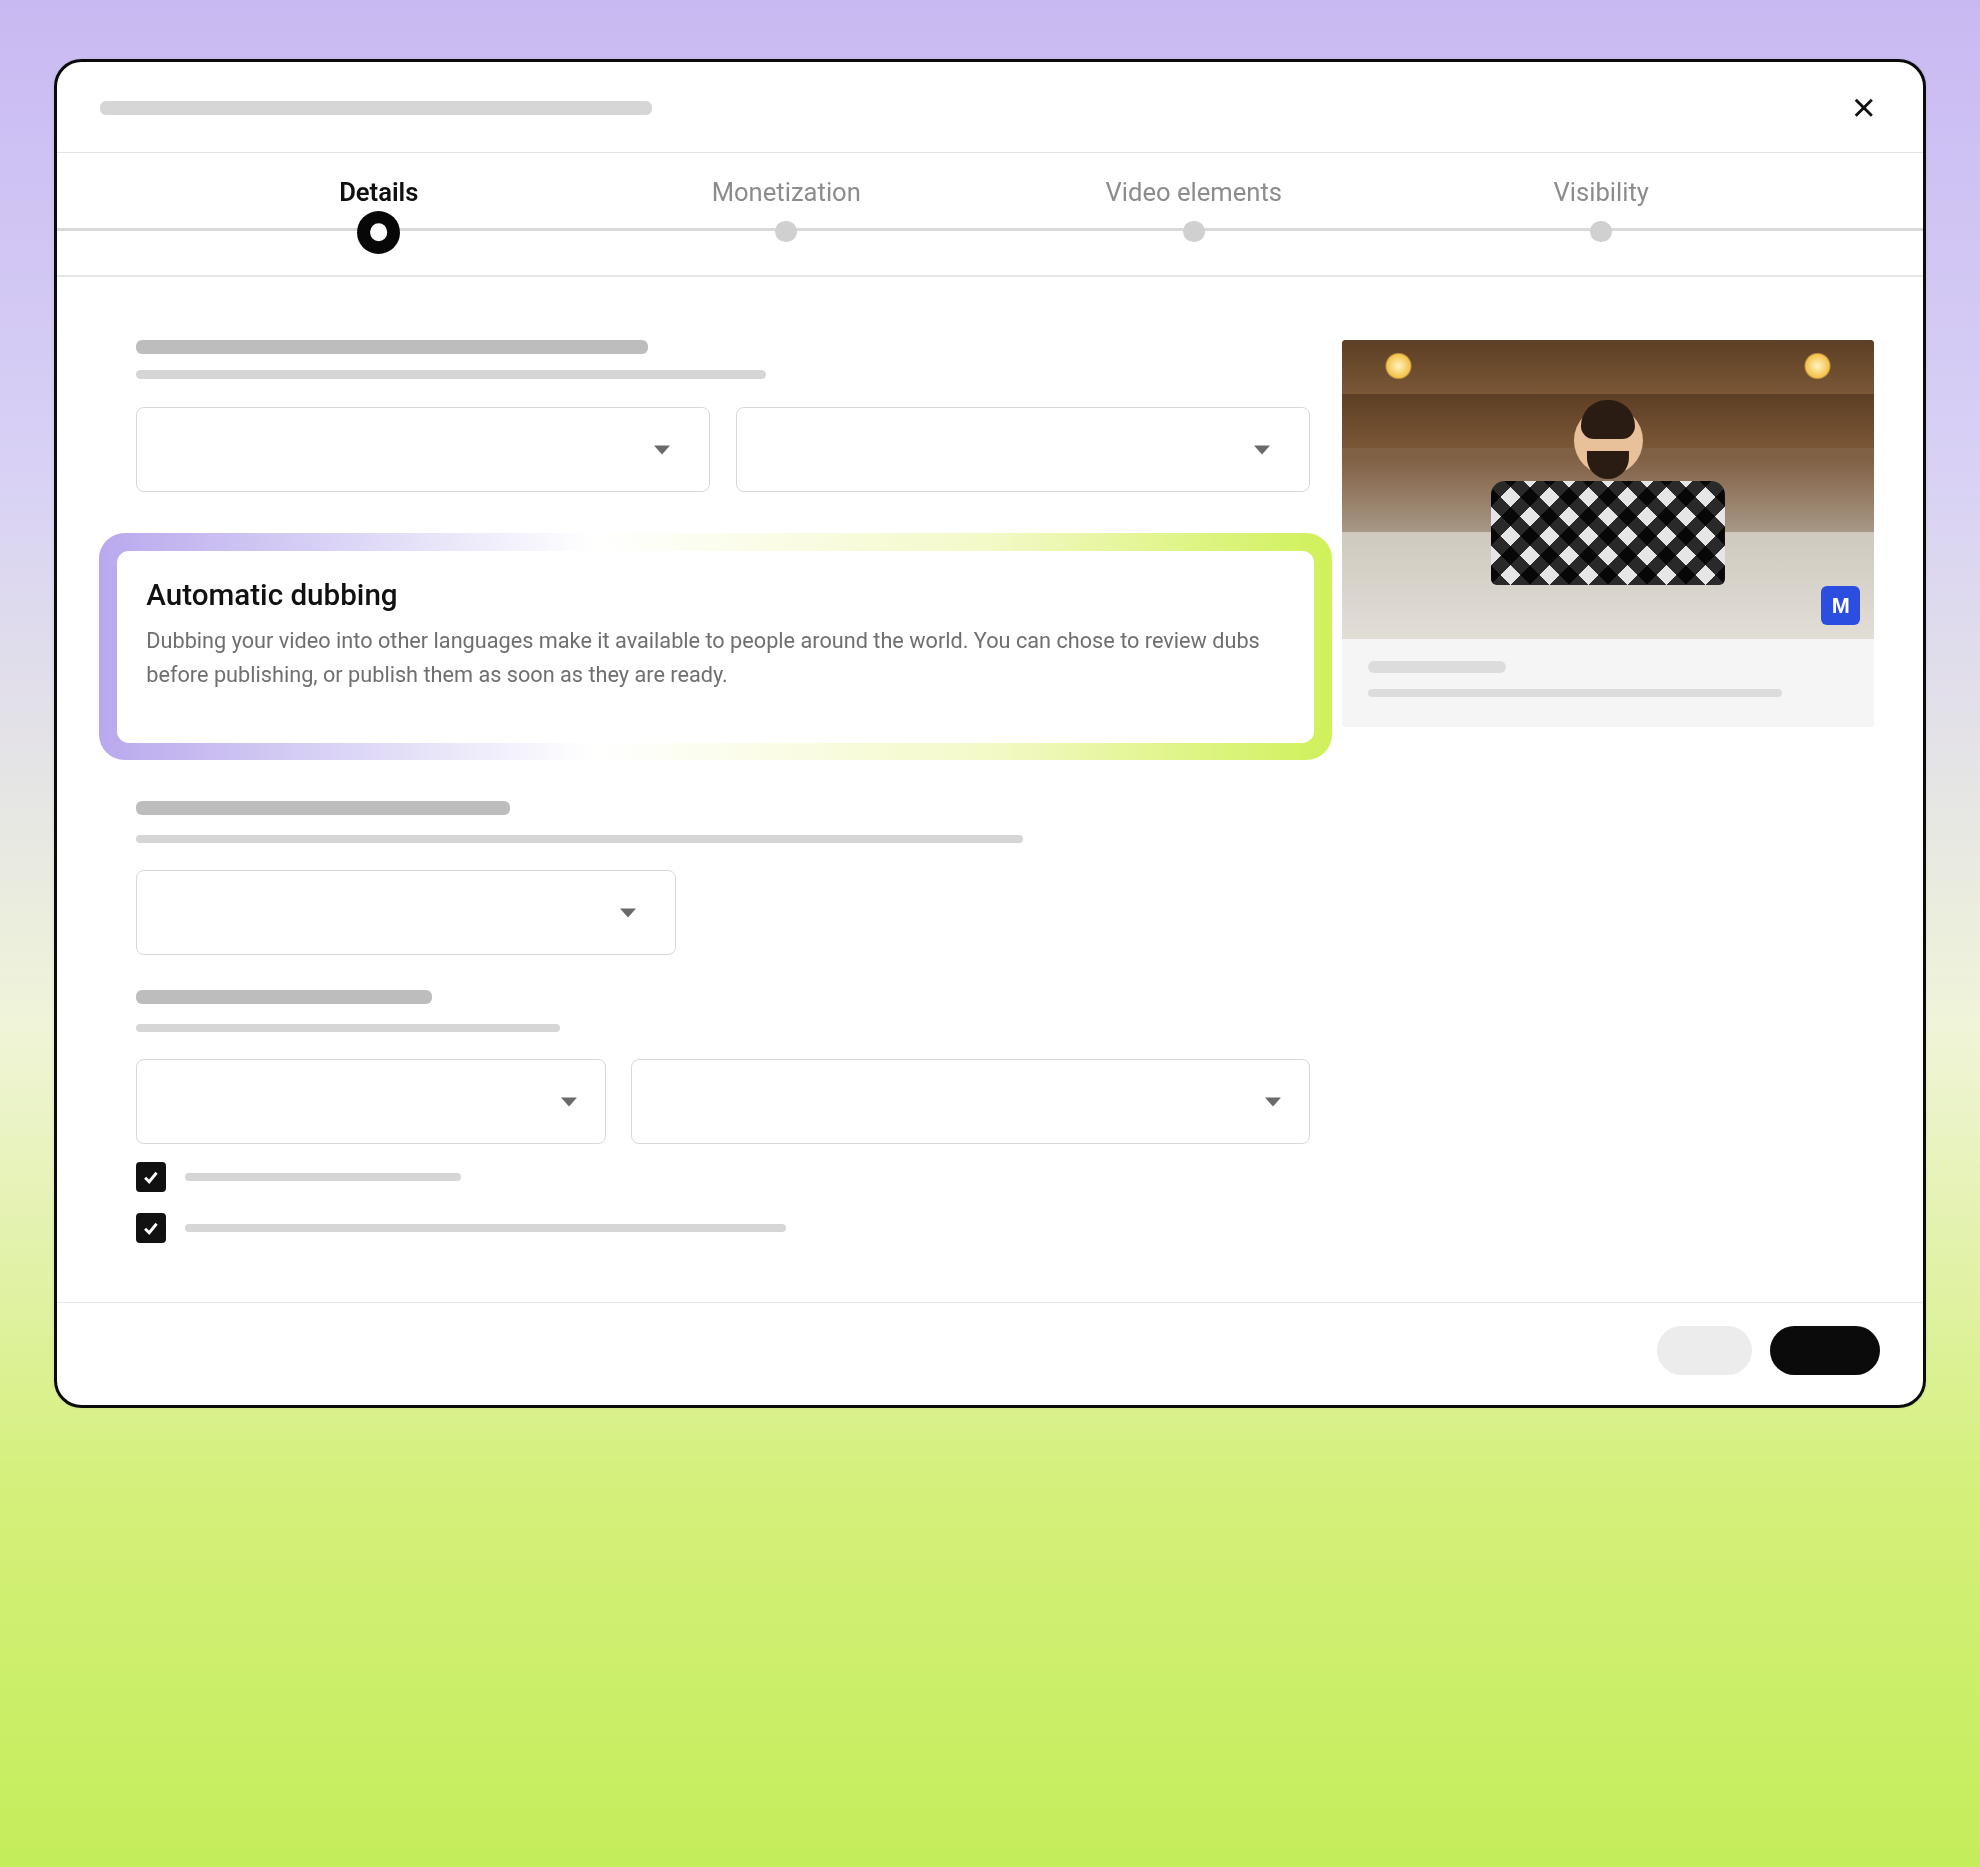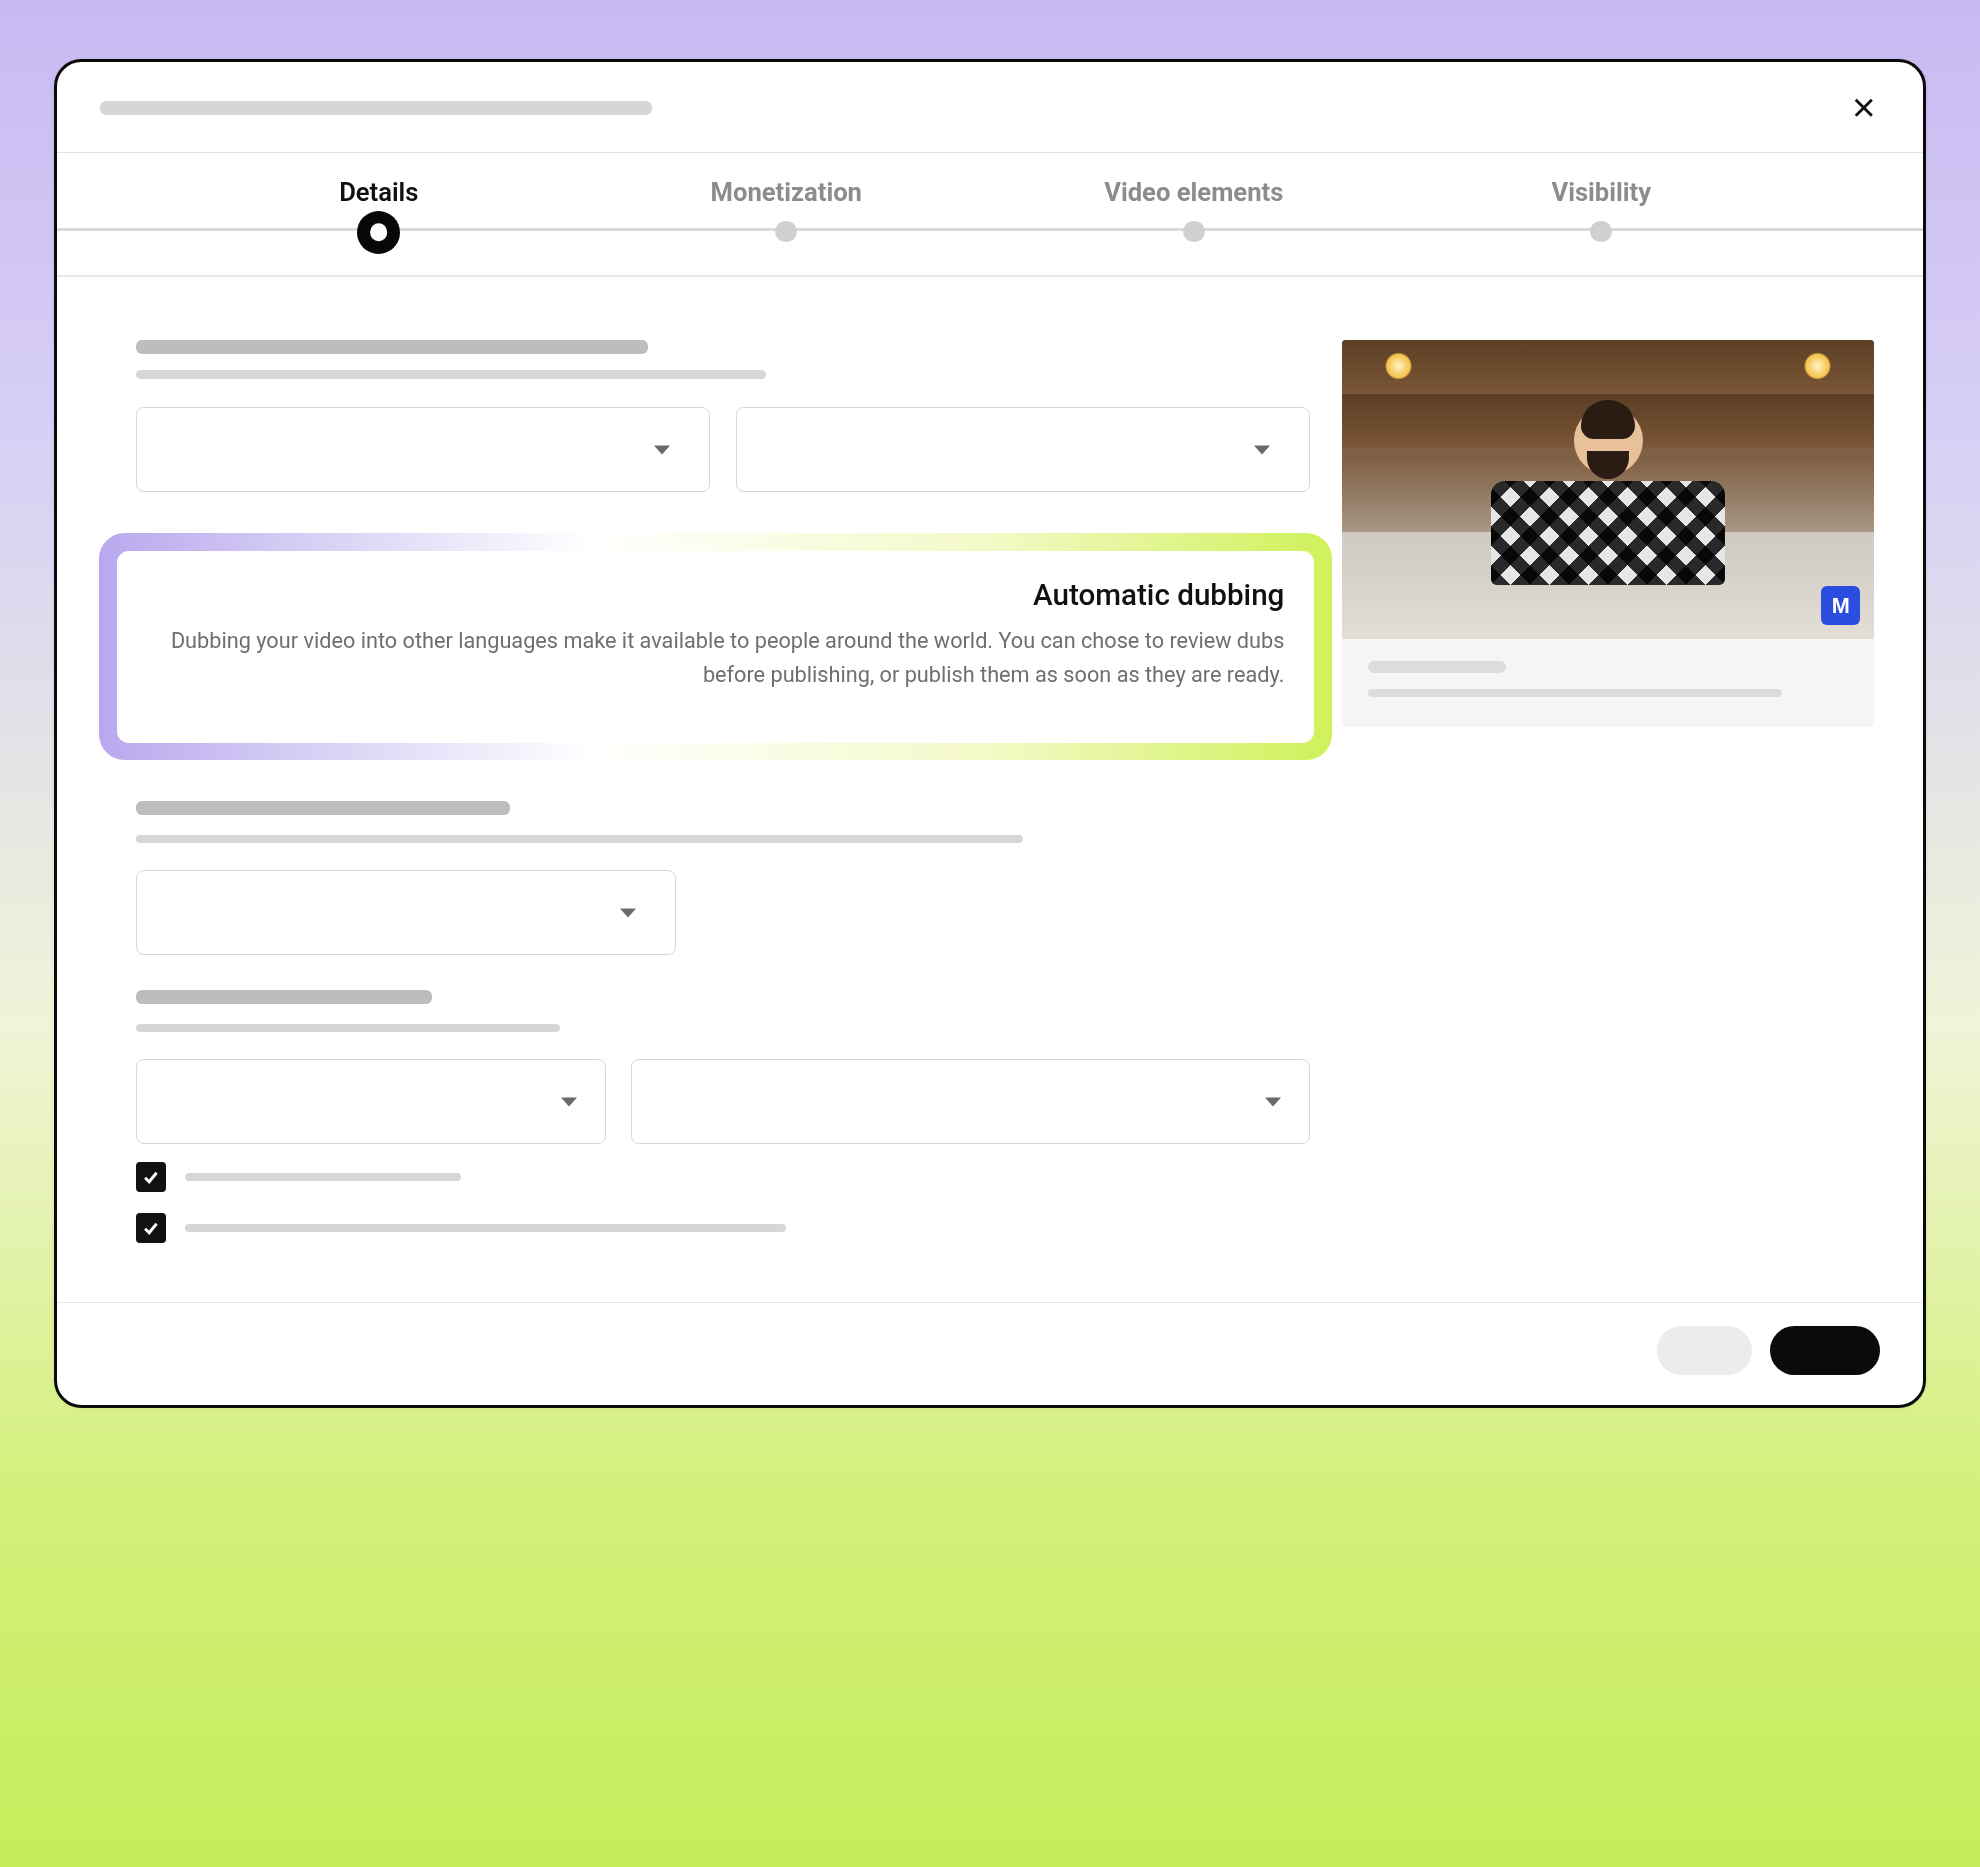--- a/index.html
+++ b/index.html
@@ -50,21 +50,21 @@
   }
   .step {
     flex: 1;
     text-align: center;
     position: relative;
   }
   .step-label {
     font-size: 25.6px;
     color: #8c8c8c;
     margin-bottom: 13.8px;
-    font-weight: 700;
+    font-weight: 400;
   }
   .step.active .step-label { color: #101010; font-weight: 600; }
   .step-dot {
     width: 21.7px; height: 21.7px;
     border-radius: 50%;
     background: #d0d0d0;
     margin: 0 auto;
     position: relative;
     z-index: 2;
   }
@@ -92,21 +92,20 @@
     background: #d9d9d9;
     z-index: 1;
   }
   .stepper-wrap { position: relative; padding-bottom: 39px; }
   .stepper-wrap .hr2 { height: 2px; background: #e7e7e7; width: 100%; margin-top: 11.8px; }
 
   .body {
     display: flex;
     padding: 23.6px 49px 0 79px;
     gap: 32px;
-    text-align: right;
   }
   .left { flex: 1; min-width: 0; }
   .right { width: 532px; flex-shrink: 0; }
 
   .ph { background: #d6d6d6; border-radius: 5.9px; }
   .ph.dark { background: #bdbdbd; }
   .mb8{margin-bottom:7.9px}.mb16{margin-bottom:15.8px}.mb20{margin-bottom:19.7px}.mb28{margin-bottom:27.6px}.mb36{margin-bottom:35px}
 
   .row2 { display: flex; gap: 25.6px; }
   .select {

